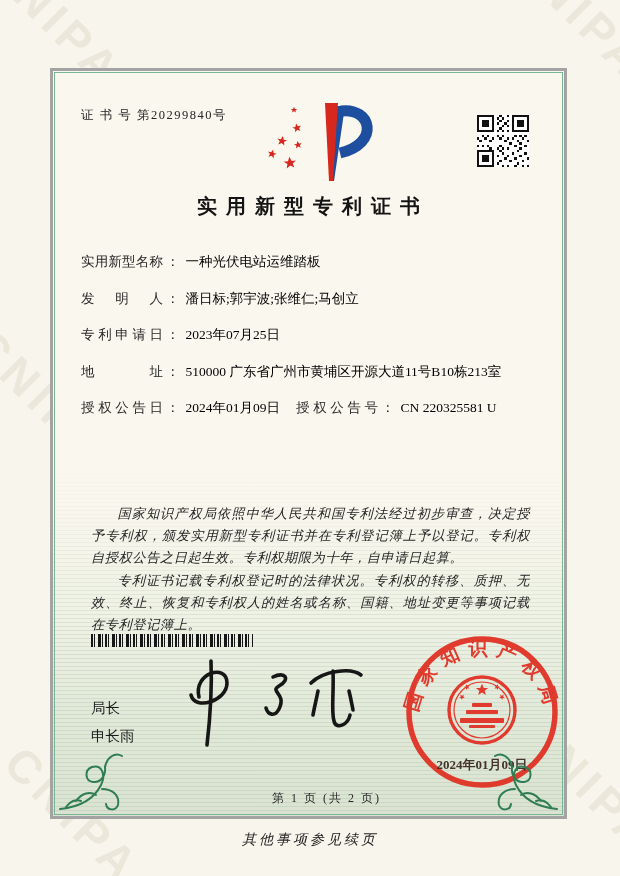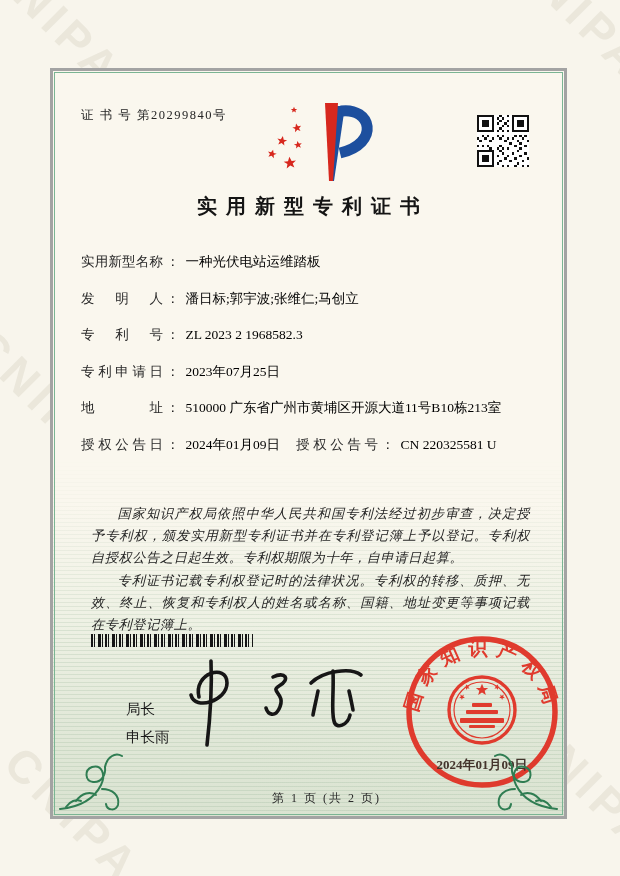--- a/index.html
+++ b/index.html
@@ -73,22 +73,22 @@
   }
   .paras p { margin:0 0 2px 0; text-indent:2em; }
 
   .barcode {
     position:absolute; left:38px; top:563px; width:162px; height:13px;
     background:repeating-linear-gradient(90deg,#161616 0 2px,transparent 2px 3px,#161616 3px 4px,transparent 4px 7px,#161616 7px 10px,transparent 10px 11px,#161616 11px 12px,transparent 12px 14px);
   }
 
   .sig-titles {
     position:absolute; left:38px; top:624px;
-    font-family:Liberation Serif, serif;
-    font-size:14.5px; color:#1c1c1c; line-height:28px; font-weight:500;margin-left:35px;
+    font-family:Liberation Mono, monospace;
+    font-size:14.5px; color:#1c1c1c; line-height:28px; font-weight:500;
   }
   .sig-script { position:absolute; left:108px; top:582px; width:230px; height:115px; }
 
   .seal { position:absolute; left:348px; top:560px; width:162px; height:162px; opacity:0.95; }
 
   .orn { position:absolute; bottom:3px; width:74px; height:74px; }
   .orn-left { left:3px; }
   .orn-right { right:3px; transform:scaleX(-1); }
 
   .page-info {
@@ -167,23 +167,20 @@
       </svg>
 
       <div class="title">实用新型专利证书</div>
 
       <div class="fields">
         <div class="frow">
           <span class="flabel">实用新型名称</span><span class="fcolon">：</span><span class="fvalue">一种光伏电站运维踏板</span>
         </div>
         <div class="frow">
           <span class="flabel">发明人</span><span class="fcolon">：</span><span class="fvalue">潘日标;郭宇波;张维仁;马创立</span>
-        </div>
-        <div class="frow">
-          <span class="flabel">专利号</span><span class="fcolon">：</span><span class="fvalue">ZL 2023 2 1968582.3</span>
         </div>
         <div class="frow">
           <span class="flabel">专利申请日</span><span class="fcolon">：</span><span class="fvalue">2023年07月25日</span>
         </div>
         <div class="frow">
           <span class="flabel">地址</span><span class="fcolon">：</span><span class="fvalue">510000 广东省广州市黄埔区开源大道11号B10栋213室</span>
         </div>
         <div class="frow">
           <span>
             <span class="flabel">授权公告日</span><span class="fcolon">：</span><span class="fvalue">2024年01月09日</span>
@@ -259,14 +256,15 @@
           <path d="M46,50 C56,50 64,56 62,66 C60,72 51,72 50,65"></path>
           <path d="M20,62 C26,54 34,52 40,56"></path>
           <path d="M10,68 C14,62 20,60 25,62"></path>
         </g>
       </svg>
 
       <div class="page-info">第 1 页 (共 2 页)</div>
     </div>
   </div>
 
+  <div class="continuation">其他事项参见续页</div>
 
 </div>
 
 </body></html>

